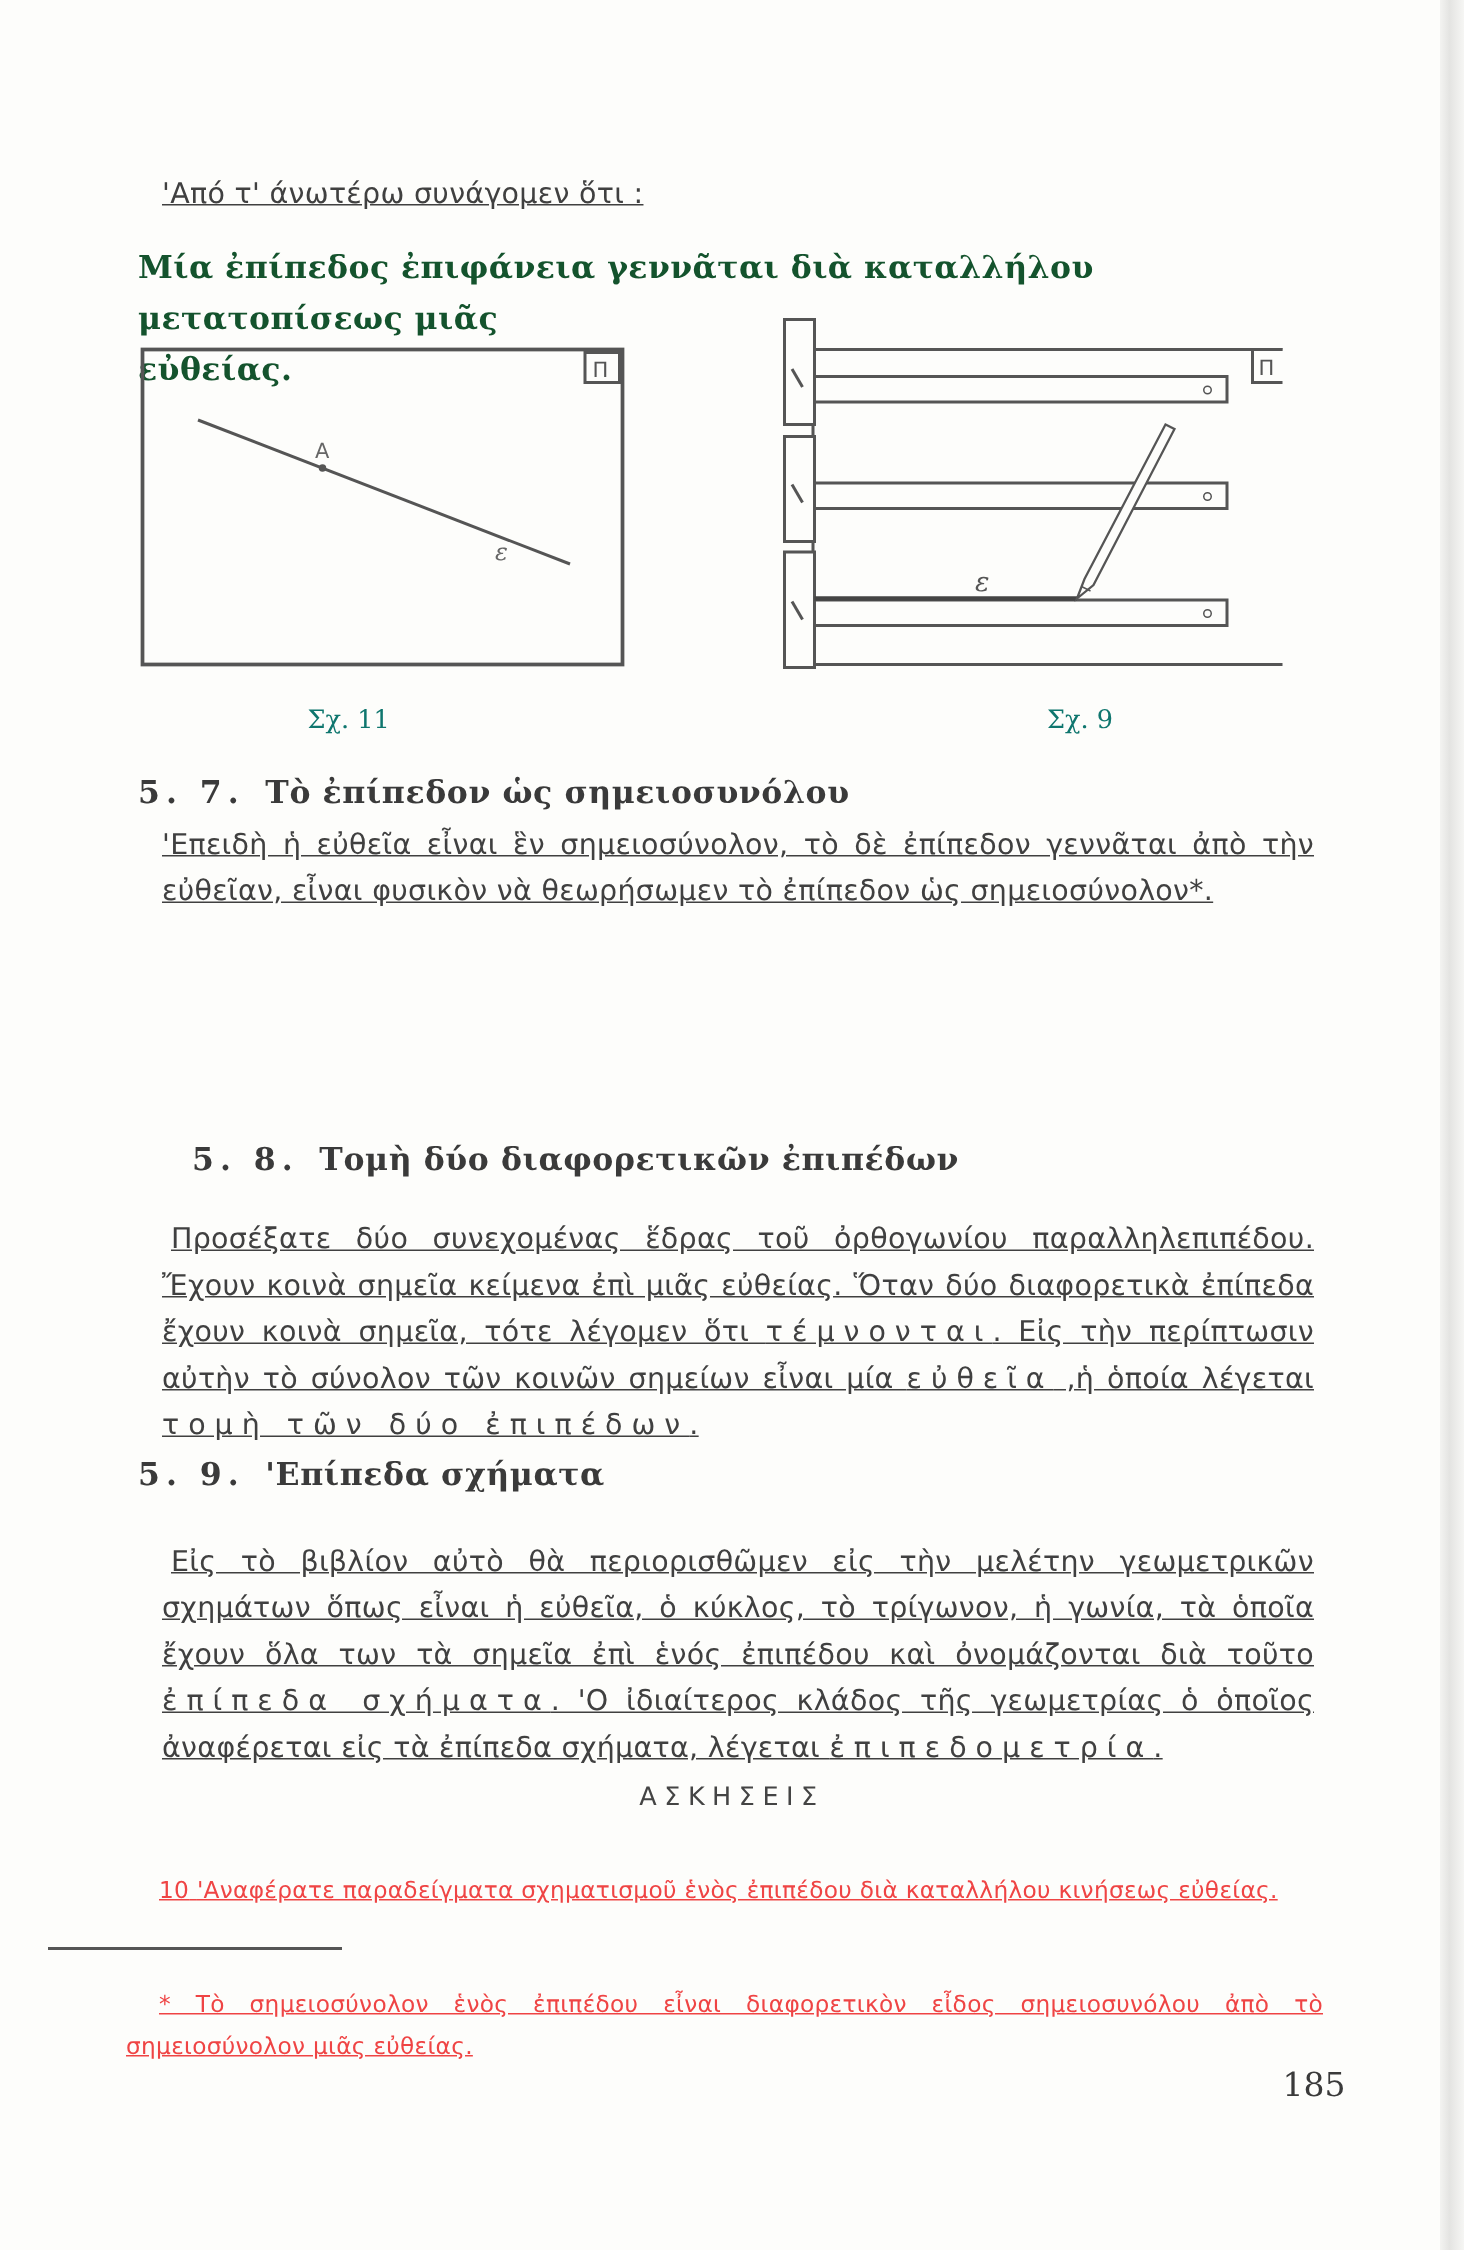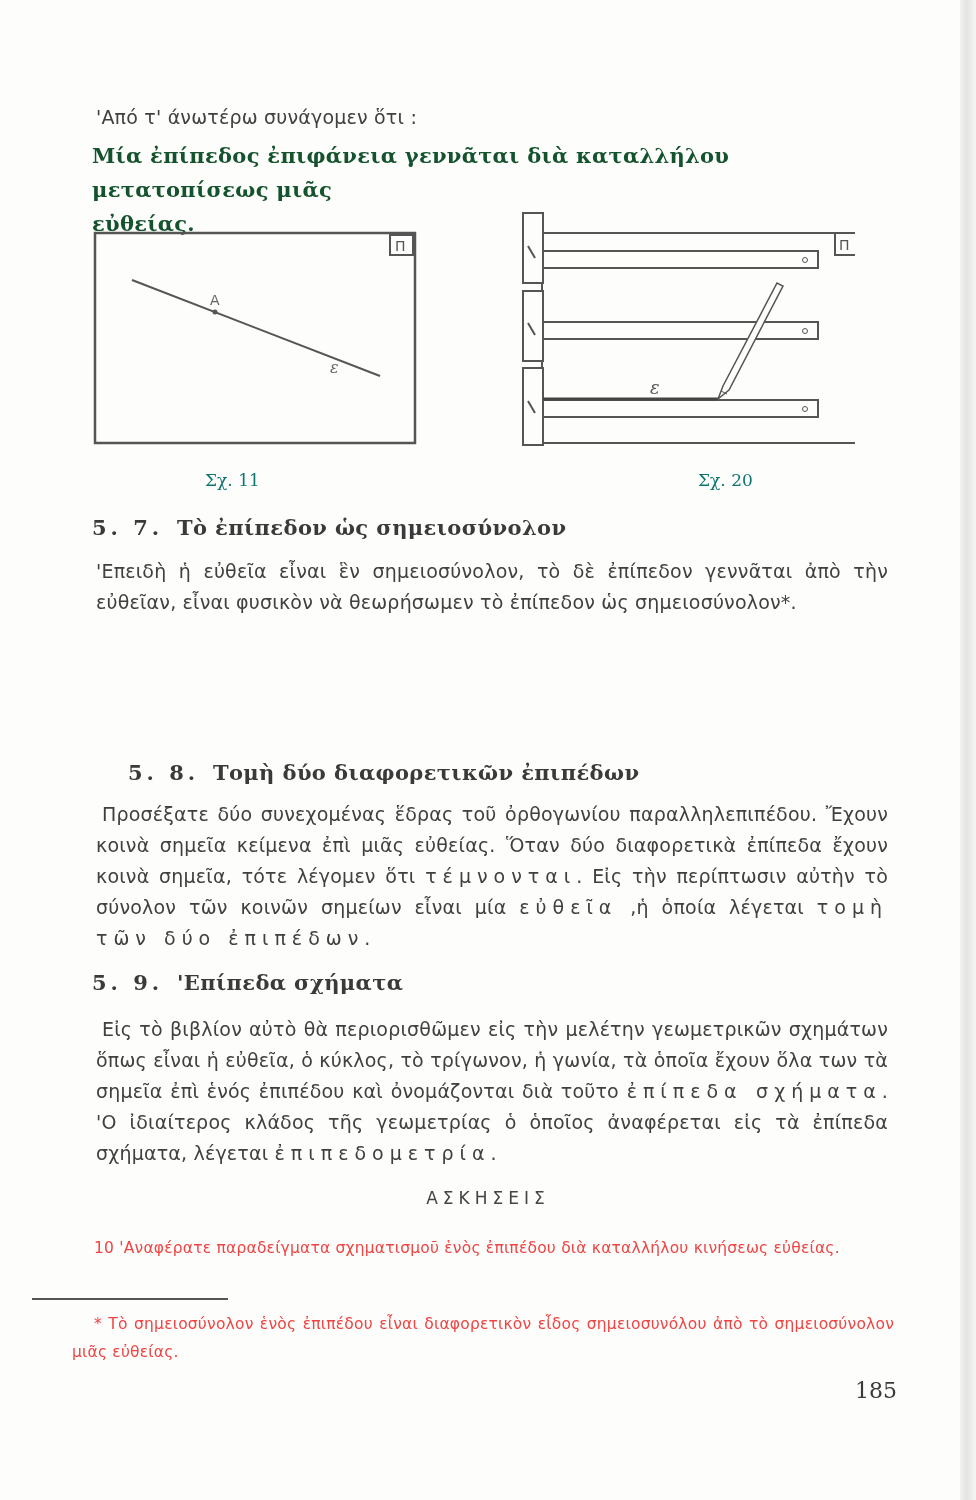--- a/index.html
+++ b/index.html
@@ -9,21 +9,21 @@
       position: relative;
       overflow: hidden;
       color: #3a3a3a;
       font-family: "DejaVu Sans", sans-serif;
     }
     .page-edge {
       position: absolute; top: 0; right: 0; width: 16px; height: 1500px;
       background: linear-gradient(to right, #f3f3f1, #e4e4e2 40%, #f6f6f4);
     }
     .text { position: absolute; left: 92px; width: 800px; }
-    .p { font-size: 19px; line-height: 31px; margin: 4px; letter-spacing: 0.2px; color: #404040; text-align: justify; }
+    .p { font-size: 19px; line-height: 31px; margin: 16px; letter-spacing: 0.2px; color: #404040; text-align: justify; text-decoration: underline; }
     .bold-serif {
       font-family: "DejaVu Serif", serif; font-weight: bold; font-size: 21px; color: #14532d; letter-spacing: 0.3px;
     }
     .heading {
       position: absolute; left: 92px; font-family: "DejaVu Serif", serif; font-weight: bold; font-size: 21px; color: #3a3a3a; letter-spacing: 0.4px;
     }
     .heading .num { letter-spacing: 4px; margin-right: 6px; }
     .spaced { letter-spacing: 6px; }
     .caption { position: absolute; font-family: "DejaVu Serif", serif; font-size: 17px; color: #0f766e; }
     .figure { position: absolute; }
@@ -82,27 +82,27 @@
     <rect x="28" y="192" width="275" height="17" fill="#fdfdfb" stroke="#555" stroke-width="2"></rect>
     <circle cx="290" cy="201" r="2.5" fill="none" stroke="#555"></circle>
 
     <line x1="28" y1="191" x2="203" y2="191" stroke="#444" stroke-width="3"></line>
     <text x="135" y="186" font-family="DejaVu Serif, serif" font-style="italic" font-size="18" fill="#555">ε</text>
 
     <polygon points="203,191 208,178 262,75 268,78 214,182" fill="#fdfdfb" stroke="#555" stroke-width="1.5"></polygon>
     <line x1="206" y1="183" x2="212" y2="186" stroke="#555" stroke-width="1"></line>
   </svg>
 </div>
-<div class="caption" style="left:698px; top:470px;">Σχ. 20</div>
+<div class="caption" style="left:698px; top:470px;">Σχ. 9</div>
 
 <div class="heading" style="top:515px;">
   <span class="num">5. 7.</span>
-  <span>Τὸ ἐπίπεδον ὡς σημειοσύνολον</span>
+  <span>Τὸ ἐπίπεδον ὡς σημειοσυνόλου</span>
 </div>
-<div class="text" style="top:552px;">
+<div class="text" style="top:532px;">
   <p class="p">'Επειδὴ ἡ εὐθεῖα εἶναι ἓν σημειοσύνολον, τὸ δὲ ἐπίπεδον γεννᾶται ἀπὸ τὴν εὐθεῖαν, εἶναι φυσικὸν νὰ θεωρήσωμεν τὸ ἐπίπεδον ὡς σημειοσύνολον*.</p>
 </div>
 
 <div class="heading" style="top:760px;margin-left:36px;">
   <span class="num">5. 8.</span>
   <span>Τομὴ δύο διαφορετικῶν ἐπιπέδων</span>
 </div>
 <div class="text" style="top:795px;">
   <p class="p" style="text-indent:6px;"><span>Προσέξατε δύο συνεχομένας ἕδρας τοῦ ὀρθογωνίου παραλληλεπιπέδου. Ἔχουν κοινὰ σημεῖα κείμενα ἐπὶ μιᾶς εὐθείας. Ὅταν δύο διαφορετικὰ ἐπίπεδα ἔχουν κοινὰ σημεῖα, τότε λέγομεν ὅτι </span><span class="spaced">τέμνονται</span><span>. Εἰς τὴν περίπτωσιν αὐτὴν τὸ σύνολον τῶν κοινῶν σημείων εἶναι μία </span><span class="spaced">εὐθεῖα</span><span> ,ἡ ὁποία λέγεται </span><span class="spaced">τομὴ τῶν δύο ἐπιπέδων</span><span>.</span></p>
 </div>

